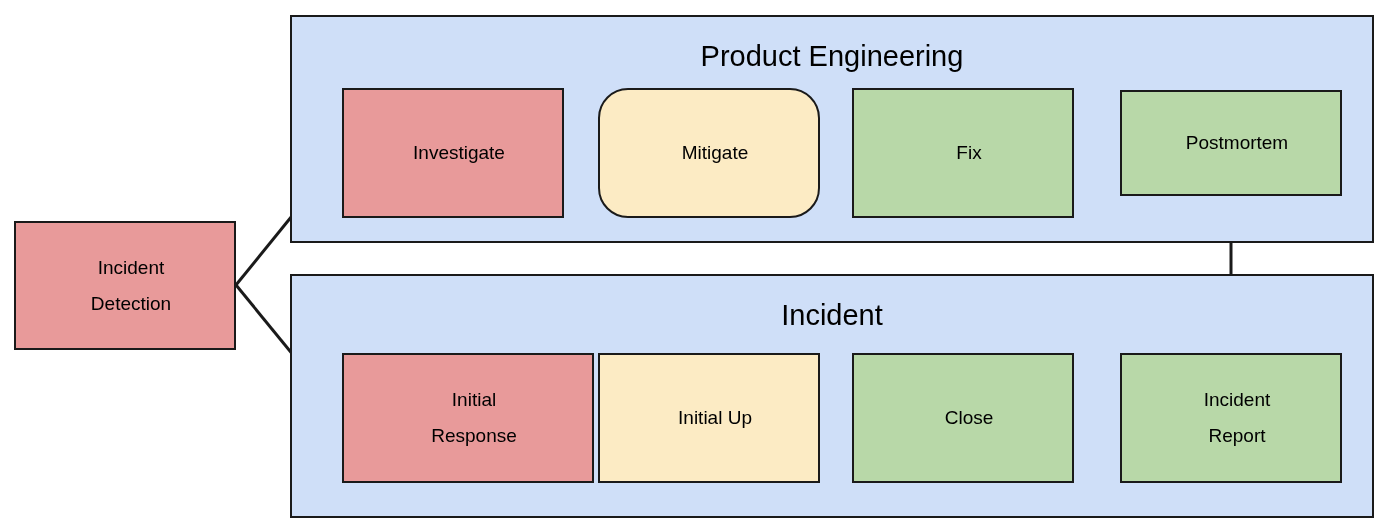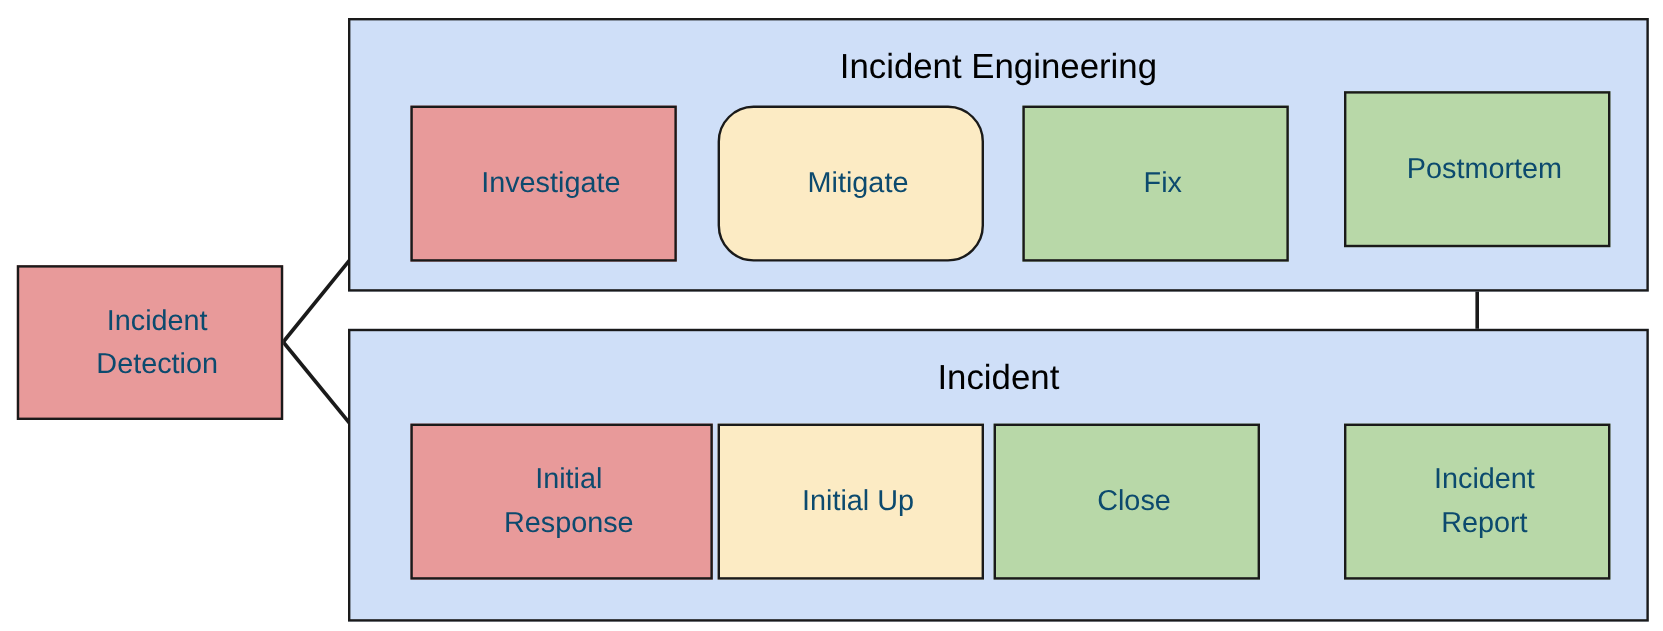--- a/index.html
+++ b/index.html
@@ -44,23 +44,23 @@
     white-space: nowrap;
   }
   .node {
     position: absolute;
     box-sizing: border-box;
     border: 2px solid #1a1a1a;
     display: flex;
     align-items: center;
     justify-content: center;
     text-align: center;
-    font-size: 24px;
+    font-size: 19px;
     line-height: 36px;
-    color: #0c4a6e;
+    color: #000000;
     white-space: pre-line;
     padding-left: 12px;
   }
   .node.red    { background: #e89a9a; }
   .node.yellow { background: #fcebc4; }
   .node.green  { background: #b8d8a8; }
 </style>
 </head>
 <body>
 
@@ -90,38 +90,38 @@
       <path d="M1074,418 L1118,418" marker-end="url(#arrowhead)"></path>
     </g>
 
     <path d="M1231,218 L1231,349" stroke="#1a1a1a" stroke-width="3" fill="none" marker-end="url(#arrowhead)"></path>
   </svg>
 
   <div class="node red" style="left:14px; top:221px; width:222px; height:129px;">Incident
 Detection</div>
 
   <div class="lane" style="left:290px; top:15px; width:1084px; height:228px;">
-    <div class="lane-title" style="top:22px;">Incident Engineering</div>
+    <div class="lane-title" style="top:22px;">Product Engineering</div>
   </div>
 
   <div class="node red" style="left:342px; top:88px; width:222px; height:130px;">Investigate</div>
 
   <div class="node yellow" style="left:598px; top:88px; width:222px; height:130px;border-radius:30px;">Mitigate</div>
 
   <div class="node green" style="left:852px; top:88px; width:222px; height:130px;">Fix</div>
 
-  <div class="node green" style="left:1120px; top:76px; width:222px; height:130px;">Postmortem</div>
+  <div class="node green" style="left:1120px; top:90px; width:222px; height:106px;">Postmortem</div>
 
   <div class="lane" style="left:290px; top:274px; width:1084px; height:244px;">
     <div class="lane-title" style="top:22px;">Incident</div>
   </div>
 
   <div class="node red" style="left:342px; top:353px; width:252px; height:130px;">Initial
 Response</div>
 
   <div class="node yellow" style="left:598px; top:353px; width:222px; height:130px;">Initial Up</div>
 
-  <div class="node green" style="left:828px; top:353px; width:222px; height:130px;">Close</div>
+  <div class="node green" style="left:852px; top:353px; width:222px; height:130px;">Close</div>
 
   <div class="node green" style="left:1120px; top:353px; width:222px; height:130px;">Incident
 Report</div>
 
 </div>
 
 </body></html>

